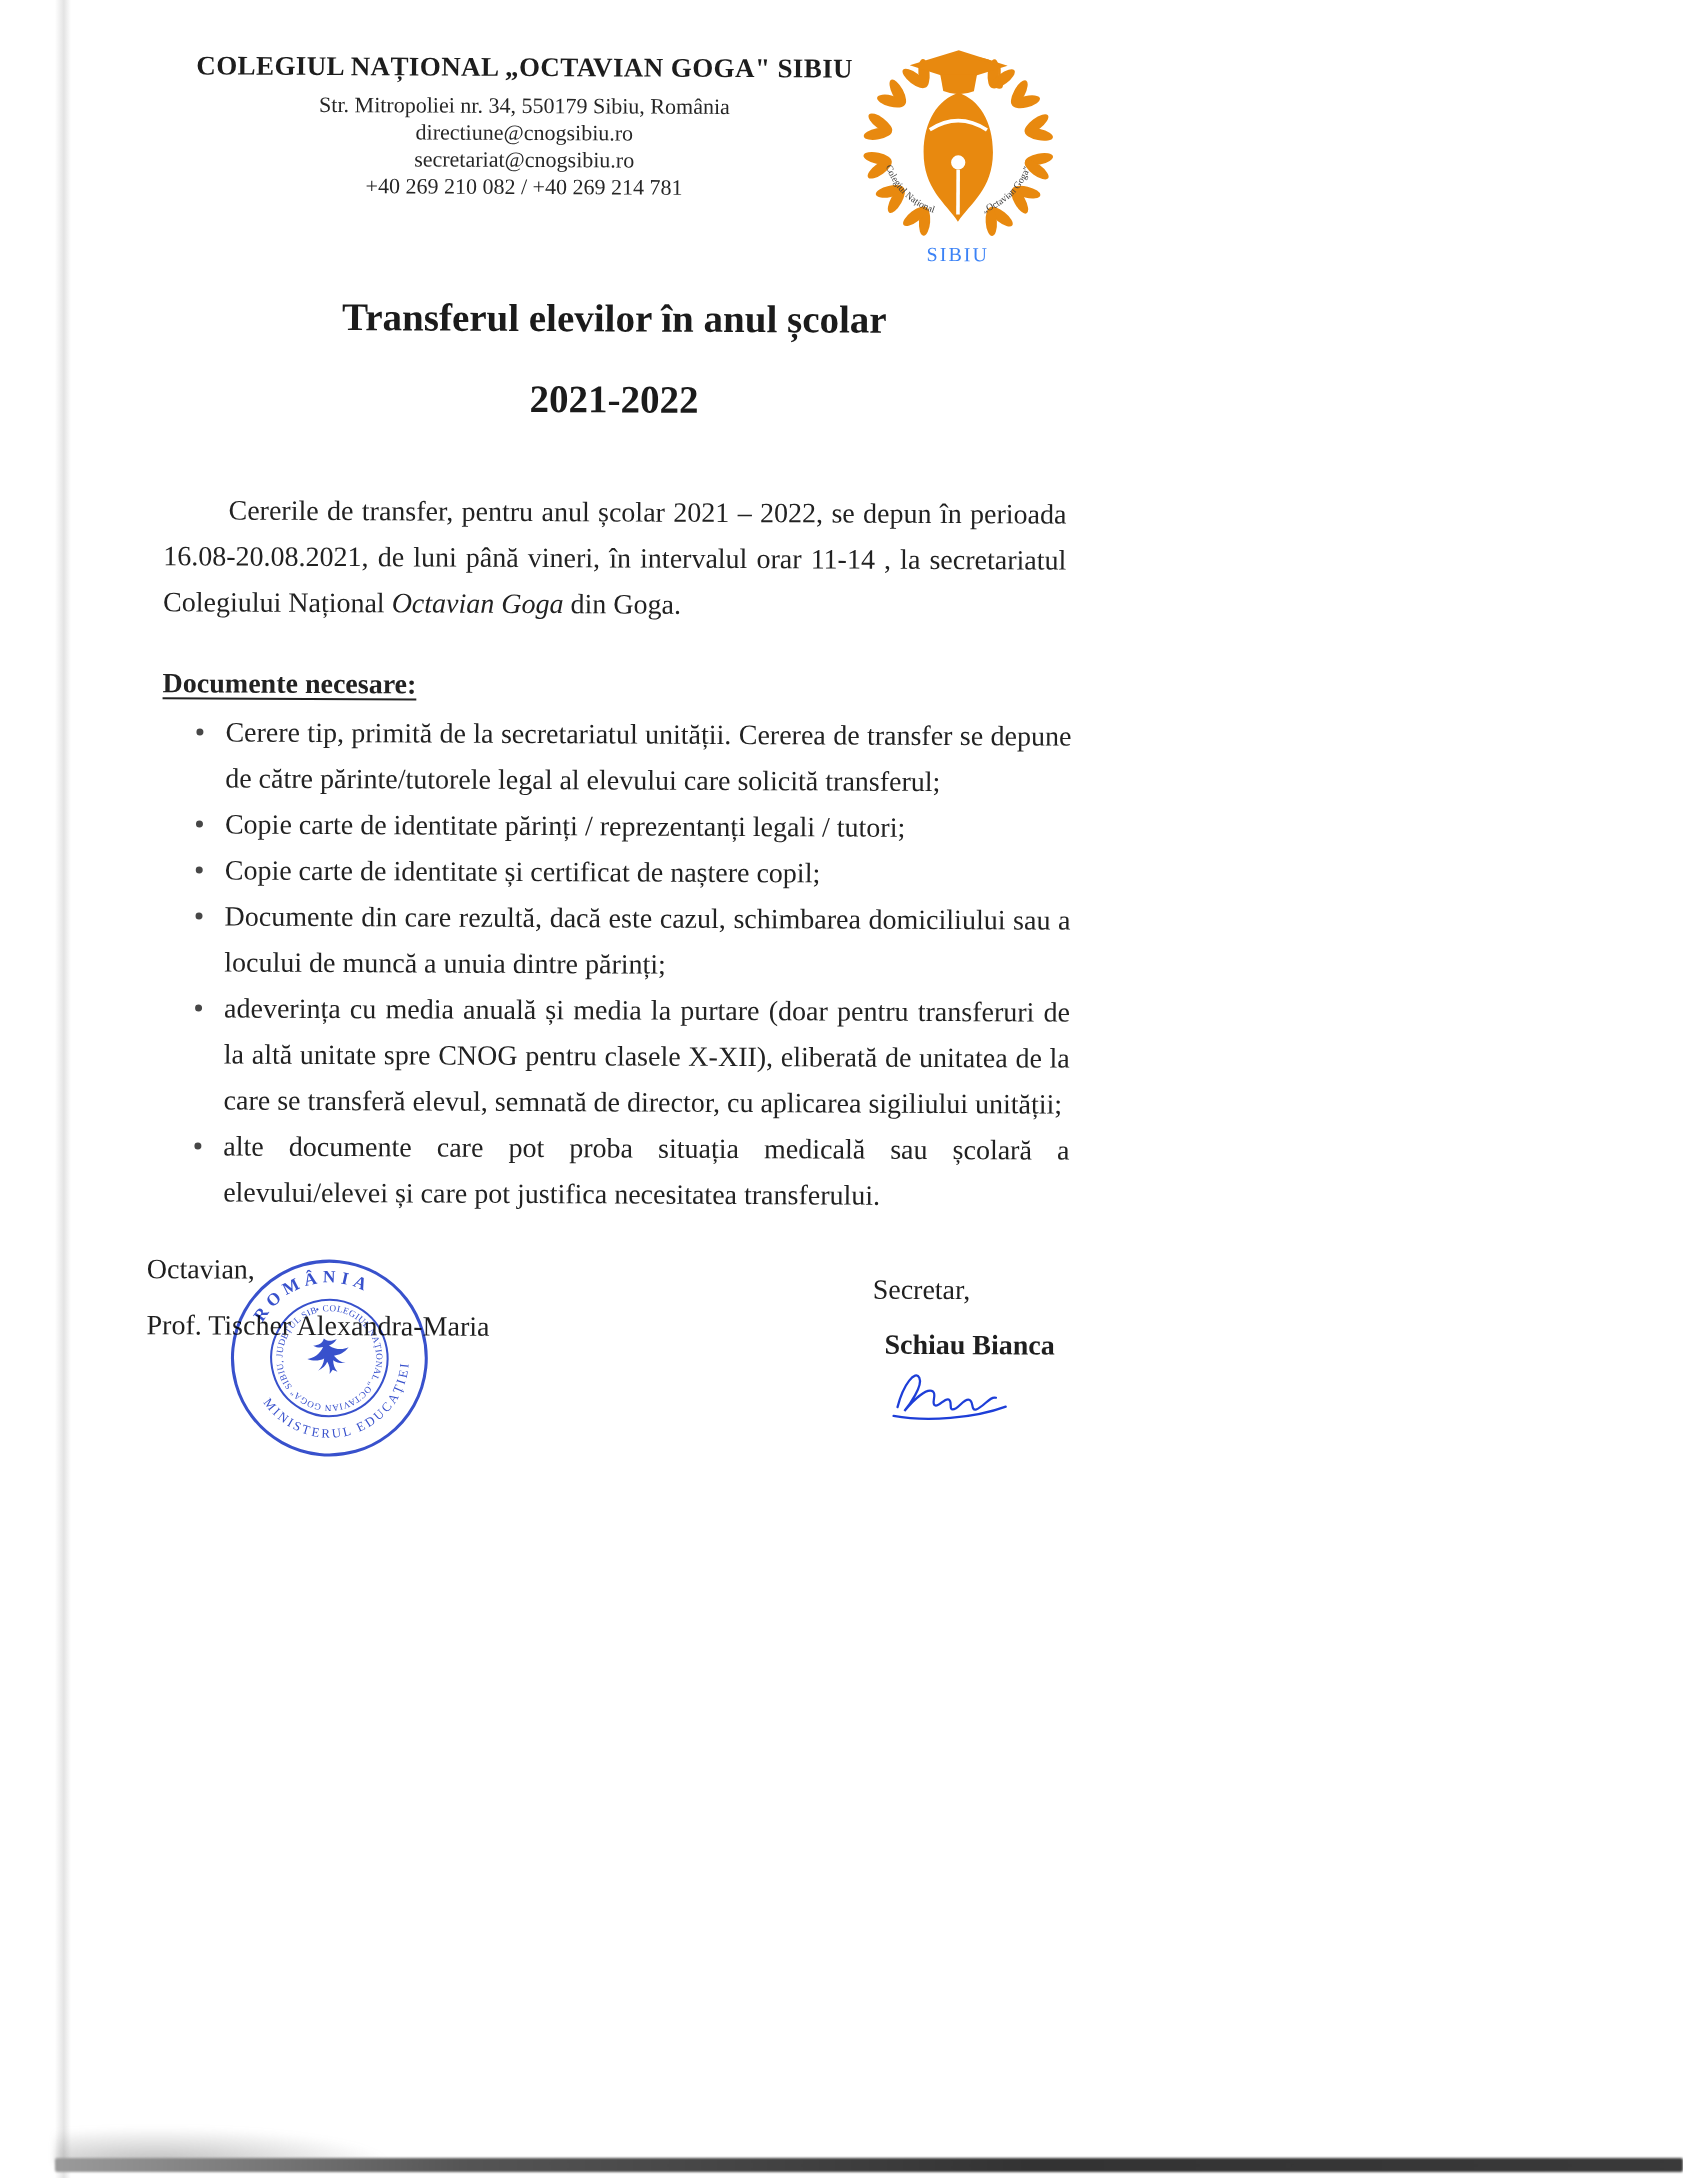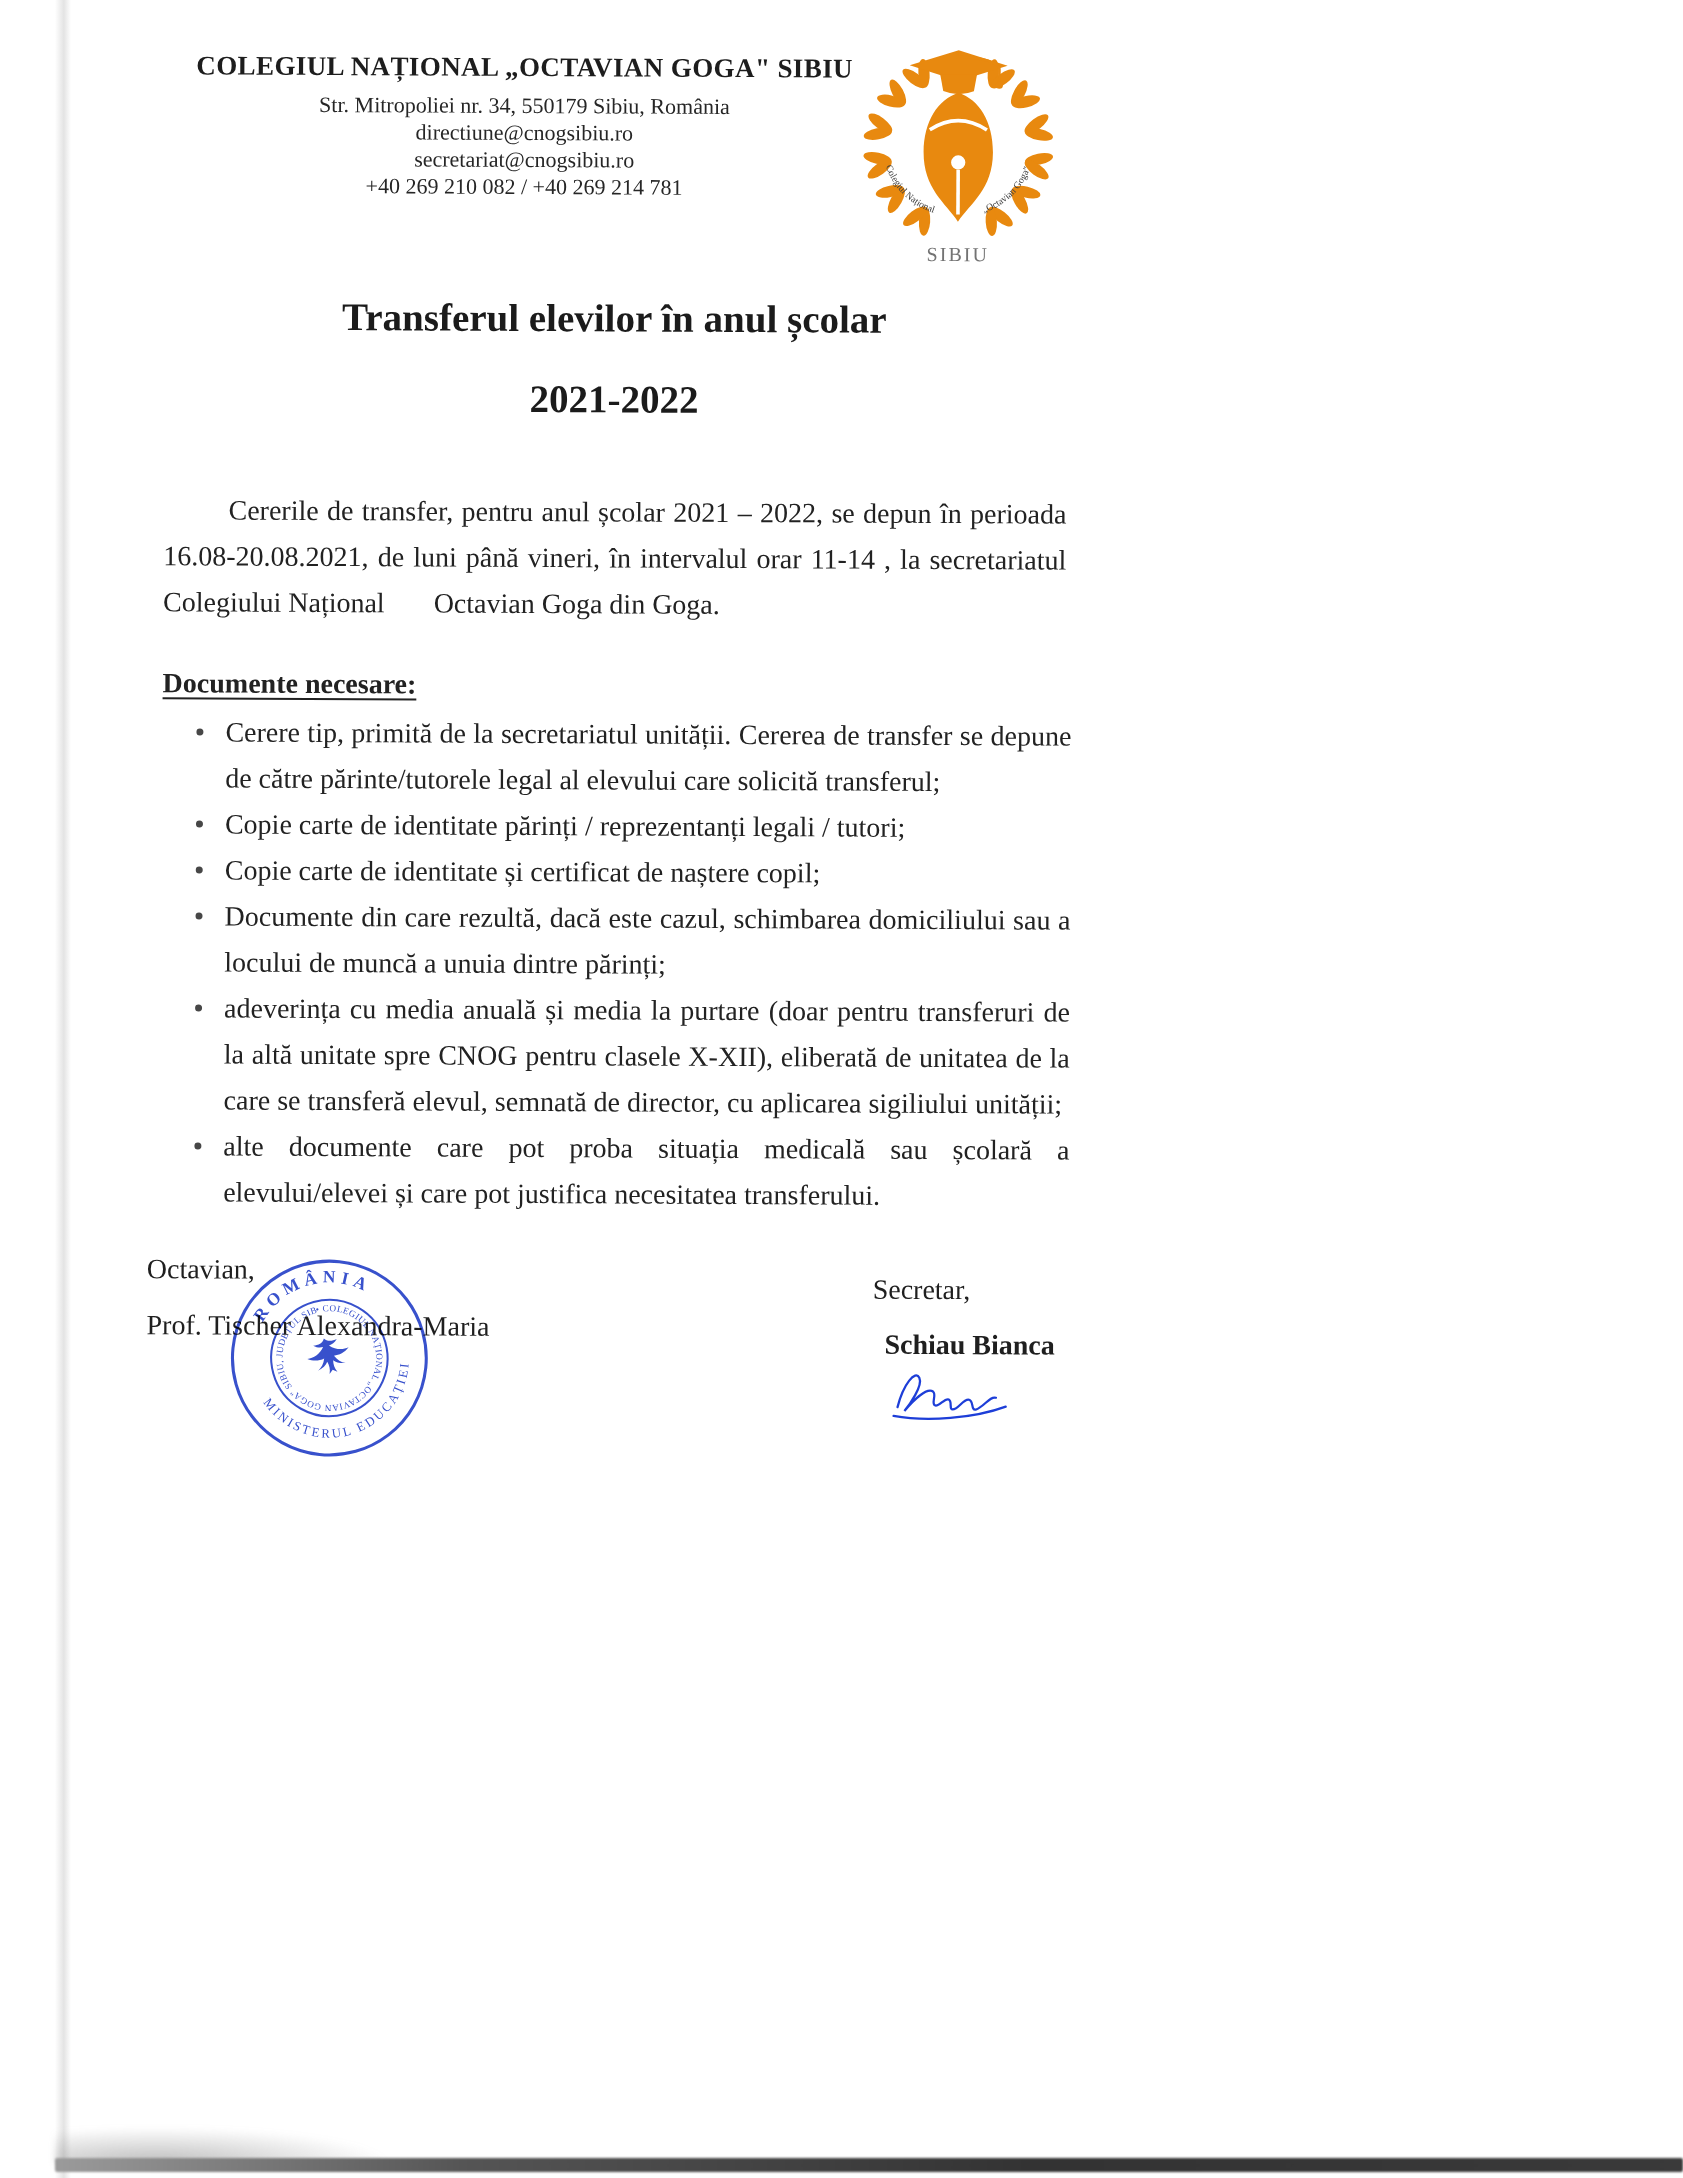--- a/index.html
+++ b/index.html
@@ -17,31 +17,31 @@
   .bottom-shadow{position:absolute;left:55px;right:0;top:2158px;height:14px;border-radius:2px;filter:blur(1px);
     background:linear-gradient(to right,#9b9b9b,#555 25%,#333 60%,#3a3a3a);}
 
   
   .letterhead{position:absolute;left:149px;top:50px;width:752px;text-align:center;}
   .school-name{font-size:27px;font-weight:bold;letter-spacing:0.4px;margin-bottom:9px;color:#1d1d1d;}
   .lh-line{font-size:22px;line-height:27px;color:#262626;}
 
   
   .logo-wrap{position:absolute;left:857px;top:44px;width:204px;text-align:center;}
-  .logo-caption{font-size:20px;letter-spacing:2px;margin-top:1px;color:#737373;}
+  .logo-caption{font-size:20px;letter-spacing:2px;margin-top:1px;color:#3b82f6;}
 
   
   .title-block{position:absolute;left:168px;top:293px;width:896px;text-align:center;
     font-weight:bold;font-size:39px;color:#1b1b1b;}
   .title-line2{margin-top:36px;}
 
   
   .intro{position:absolute;left:166px;top:487px;width:903px;font-size:28px;line-height:46px;
     text-align:justify;text-indent:65px;margin:0;}
-  .italic{margin-left:42px;}
+  .italic{font-style:italic;}
   .section-heading{position:absolute;left:166px;top:667px;font-size:28px;font-weight:bold;
     text-decoration:underline;text-underline-offset:5px;text-decoration-thickness:2px;}
   .doc-list{position:absolute;left:166px;top:709px;width:909px;list-style:none;margin:0;padding:0;
     font-size:28px;line-height:46px;}
   .doc-list li{position:relative;padding-left:63px;text-align:justify;}
   .doc-list li::before{content:"";position:absolute;left:34px;top:19px;width:7px;height:7px;
     border-radius:50%;background:#474747;}
 
   
   .sig{position:absolute;font-size:28px;color:#1f1f1f;}

